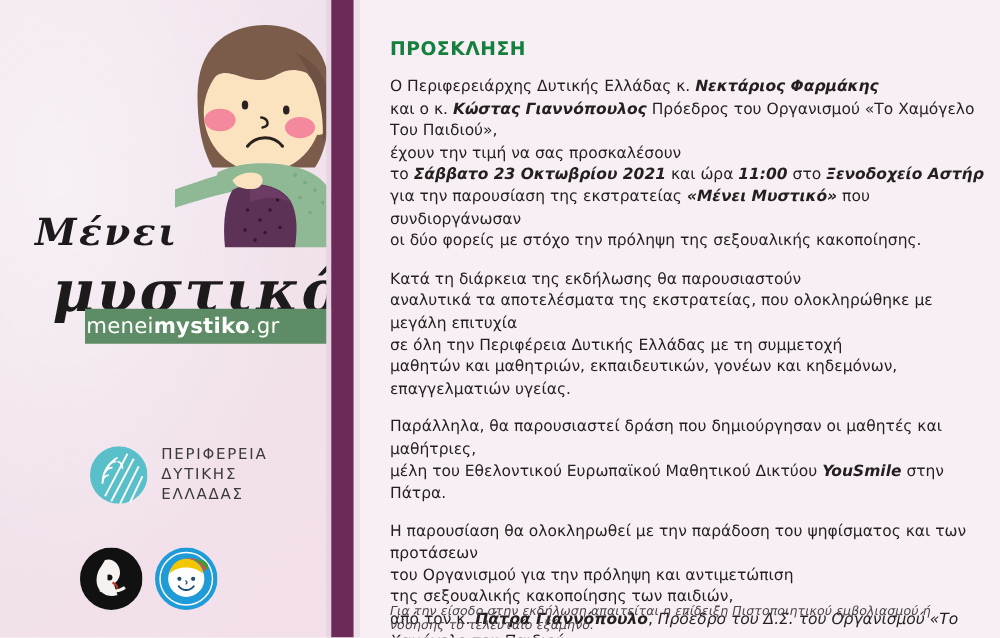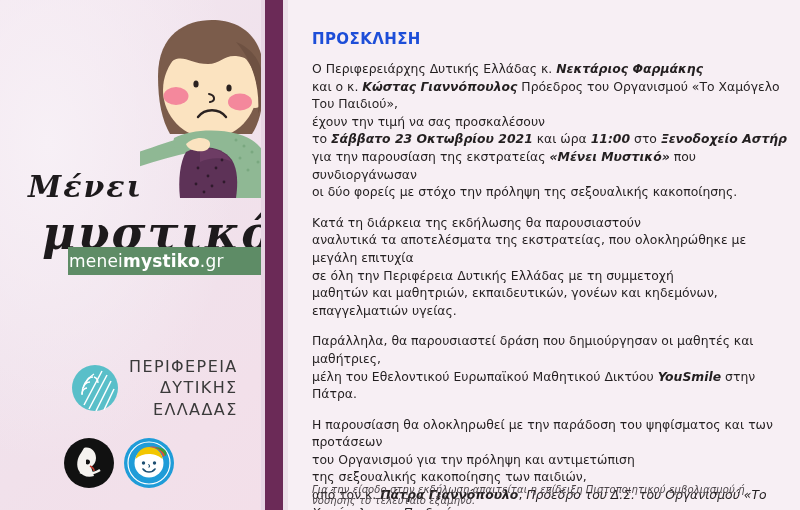--- a/index.html
+++ b/index.html
@@ -112,26 +112,25 @@
     left: 72px; top: 356px;
     display: flex;
     align-items: center;
     gap: 11px;
   }
   .region-mark {
     width: 46px; height: 46px;
     flex: 0 0 auto;
   }
   .region-text {
-    font-size: 16px;
+    font-size: 12px;
     line-height: 1.33;
     color: #3a3a3a;
     letter-spacing: 1.4px;
     font-family: "DejaVu Sans", "Liberation Sans", sans-serif;
-    text-align: right;
   }
 
   
   .badges {
     position: absolute;
     left: 64px; top: 438px;
     display: flex;
     gap: 10px;
     align-items: center;
   }
@@ -142,21 +141,21 @@
     position: absolute;
     left: 288px; top: 0;
     width: 512px; height: 510px;
     background: #f7eff4;
   }
   .invite-title {
     position: absolute;
     left: 24px; top: 30px;
     font-size: 15px;
     font-weight: 700;
-    color: #1d4ed8;
+    color: #15803d;
     letter-spacing: 0.4px;
     text-align: right;
   }
   .body-text {
     position: absolute;
     left: 24px; top: 60px;
     width: 478px;
     font-size: 12.4px;
     line-height: 17.6px;
     color: #231f20;

